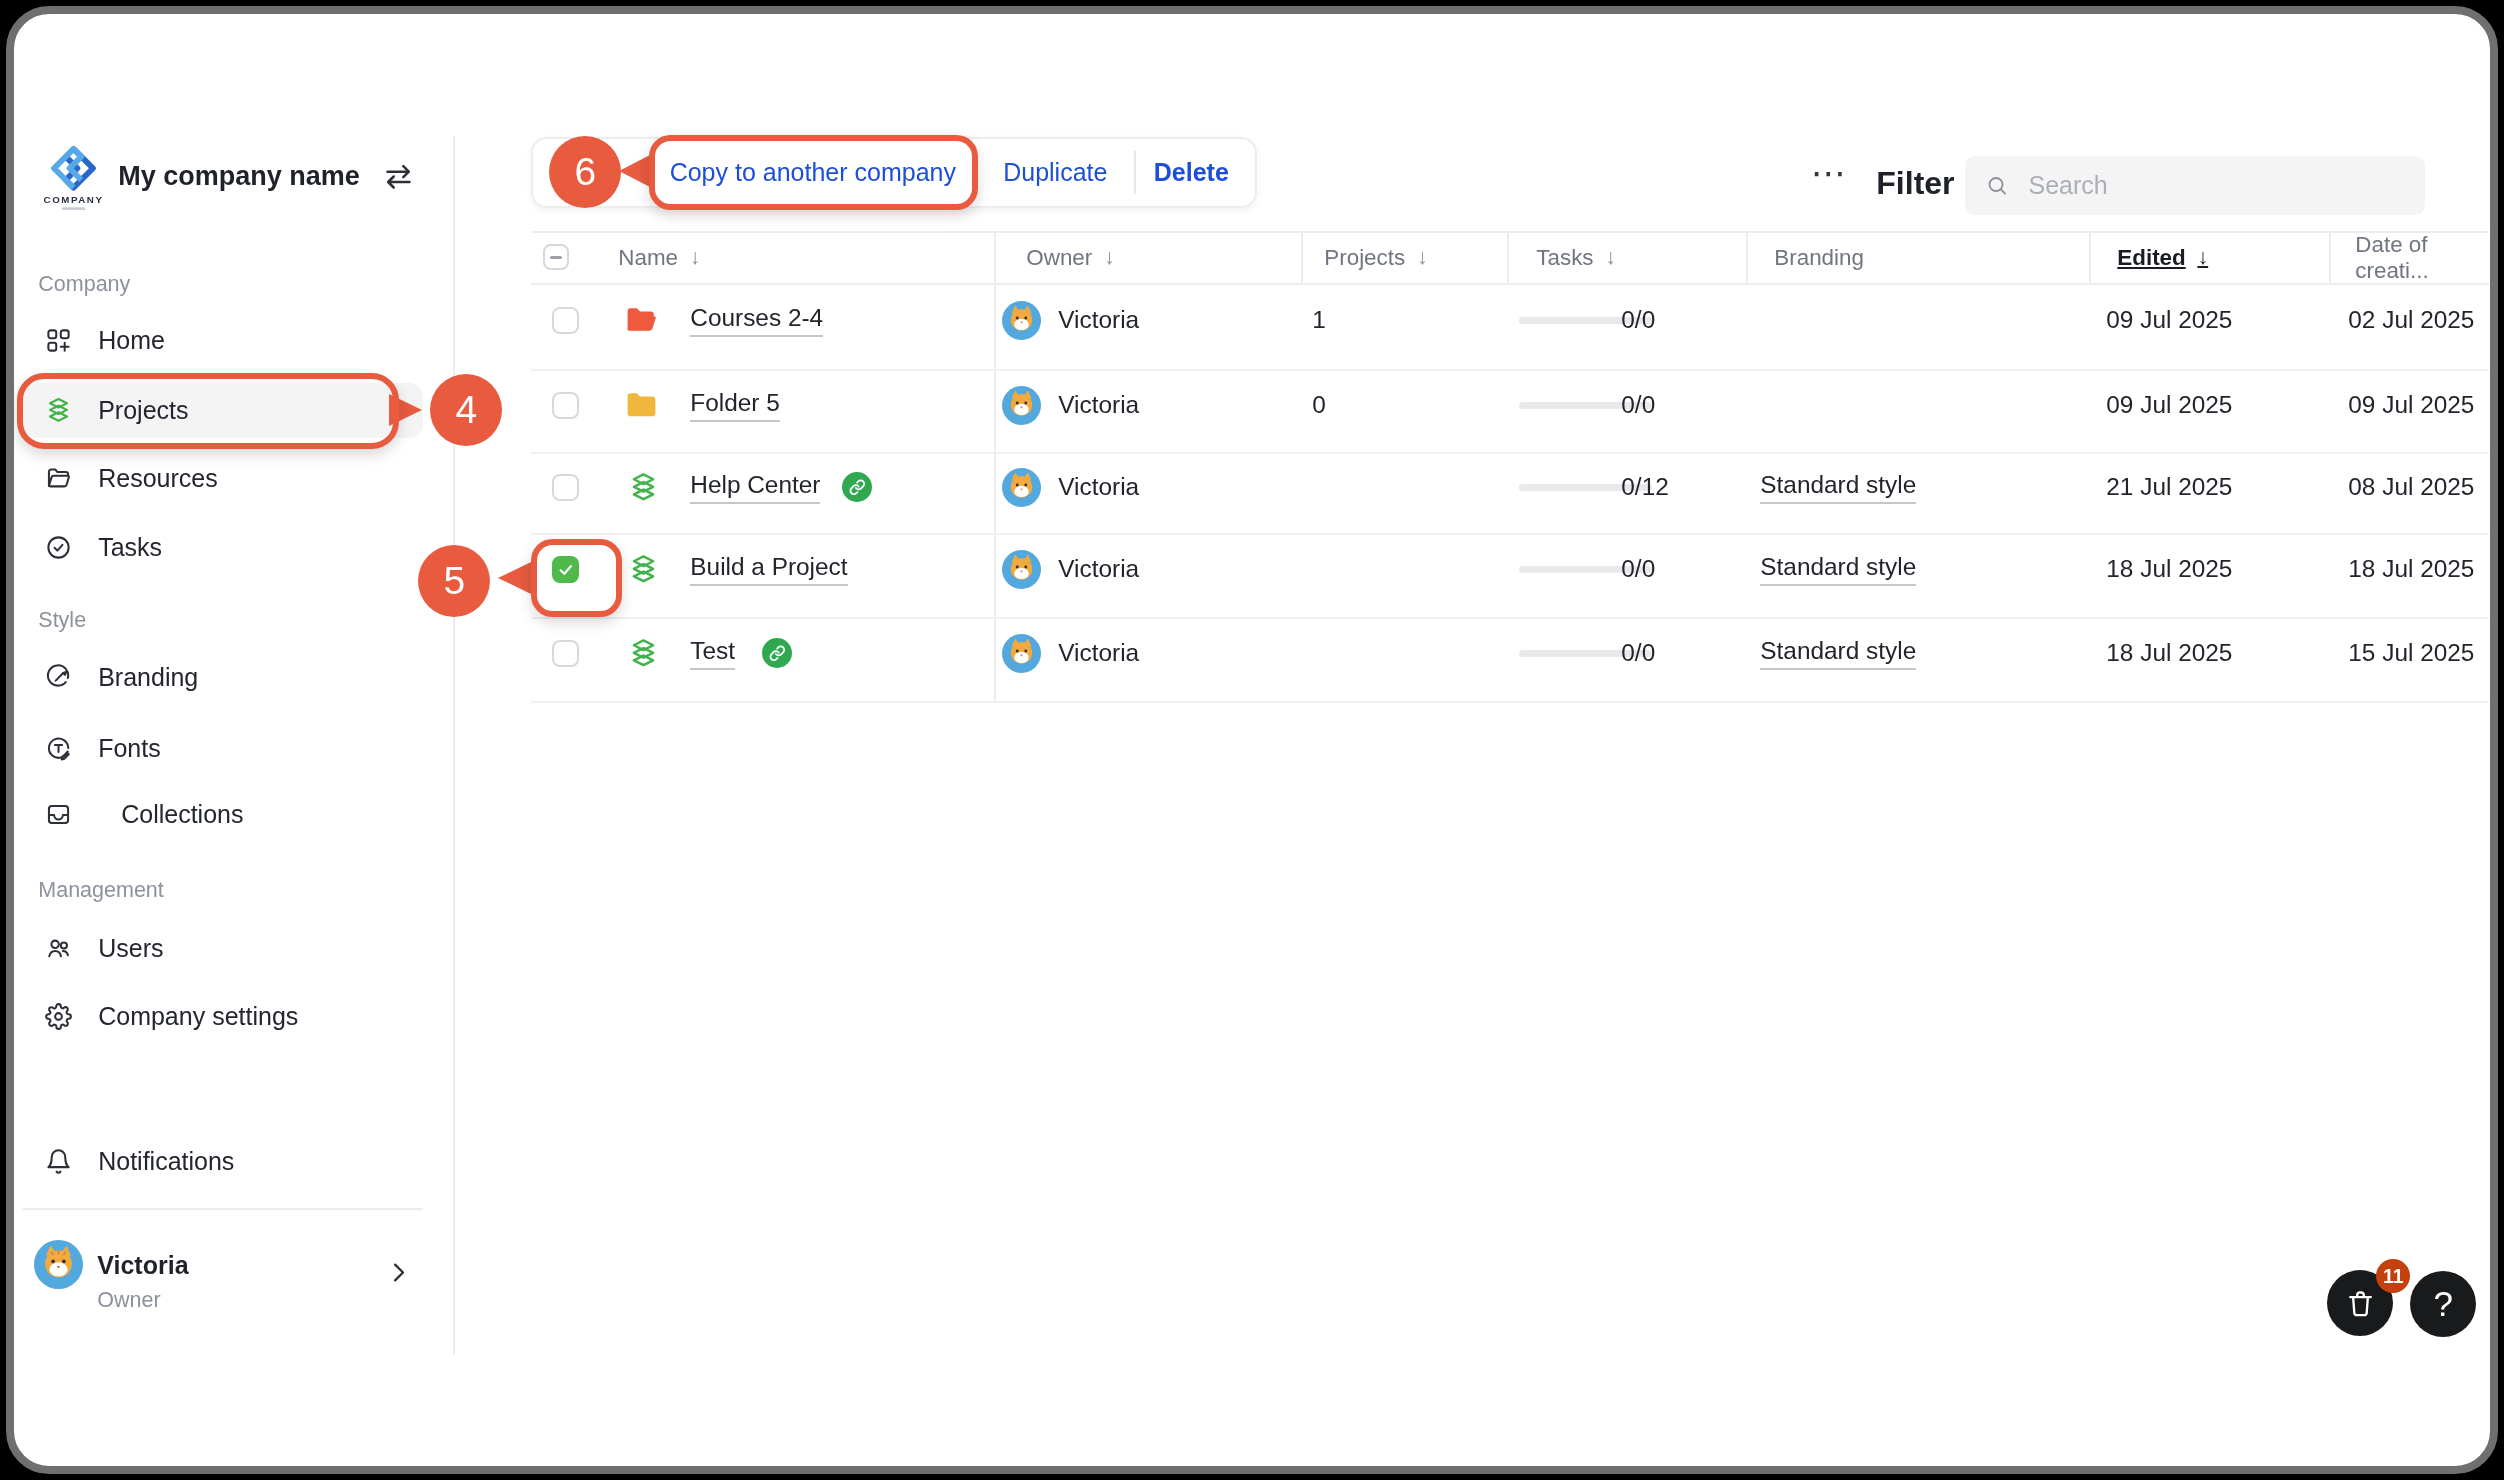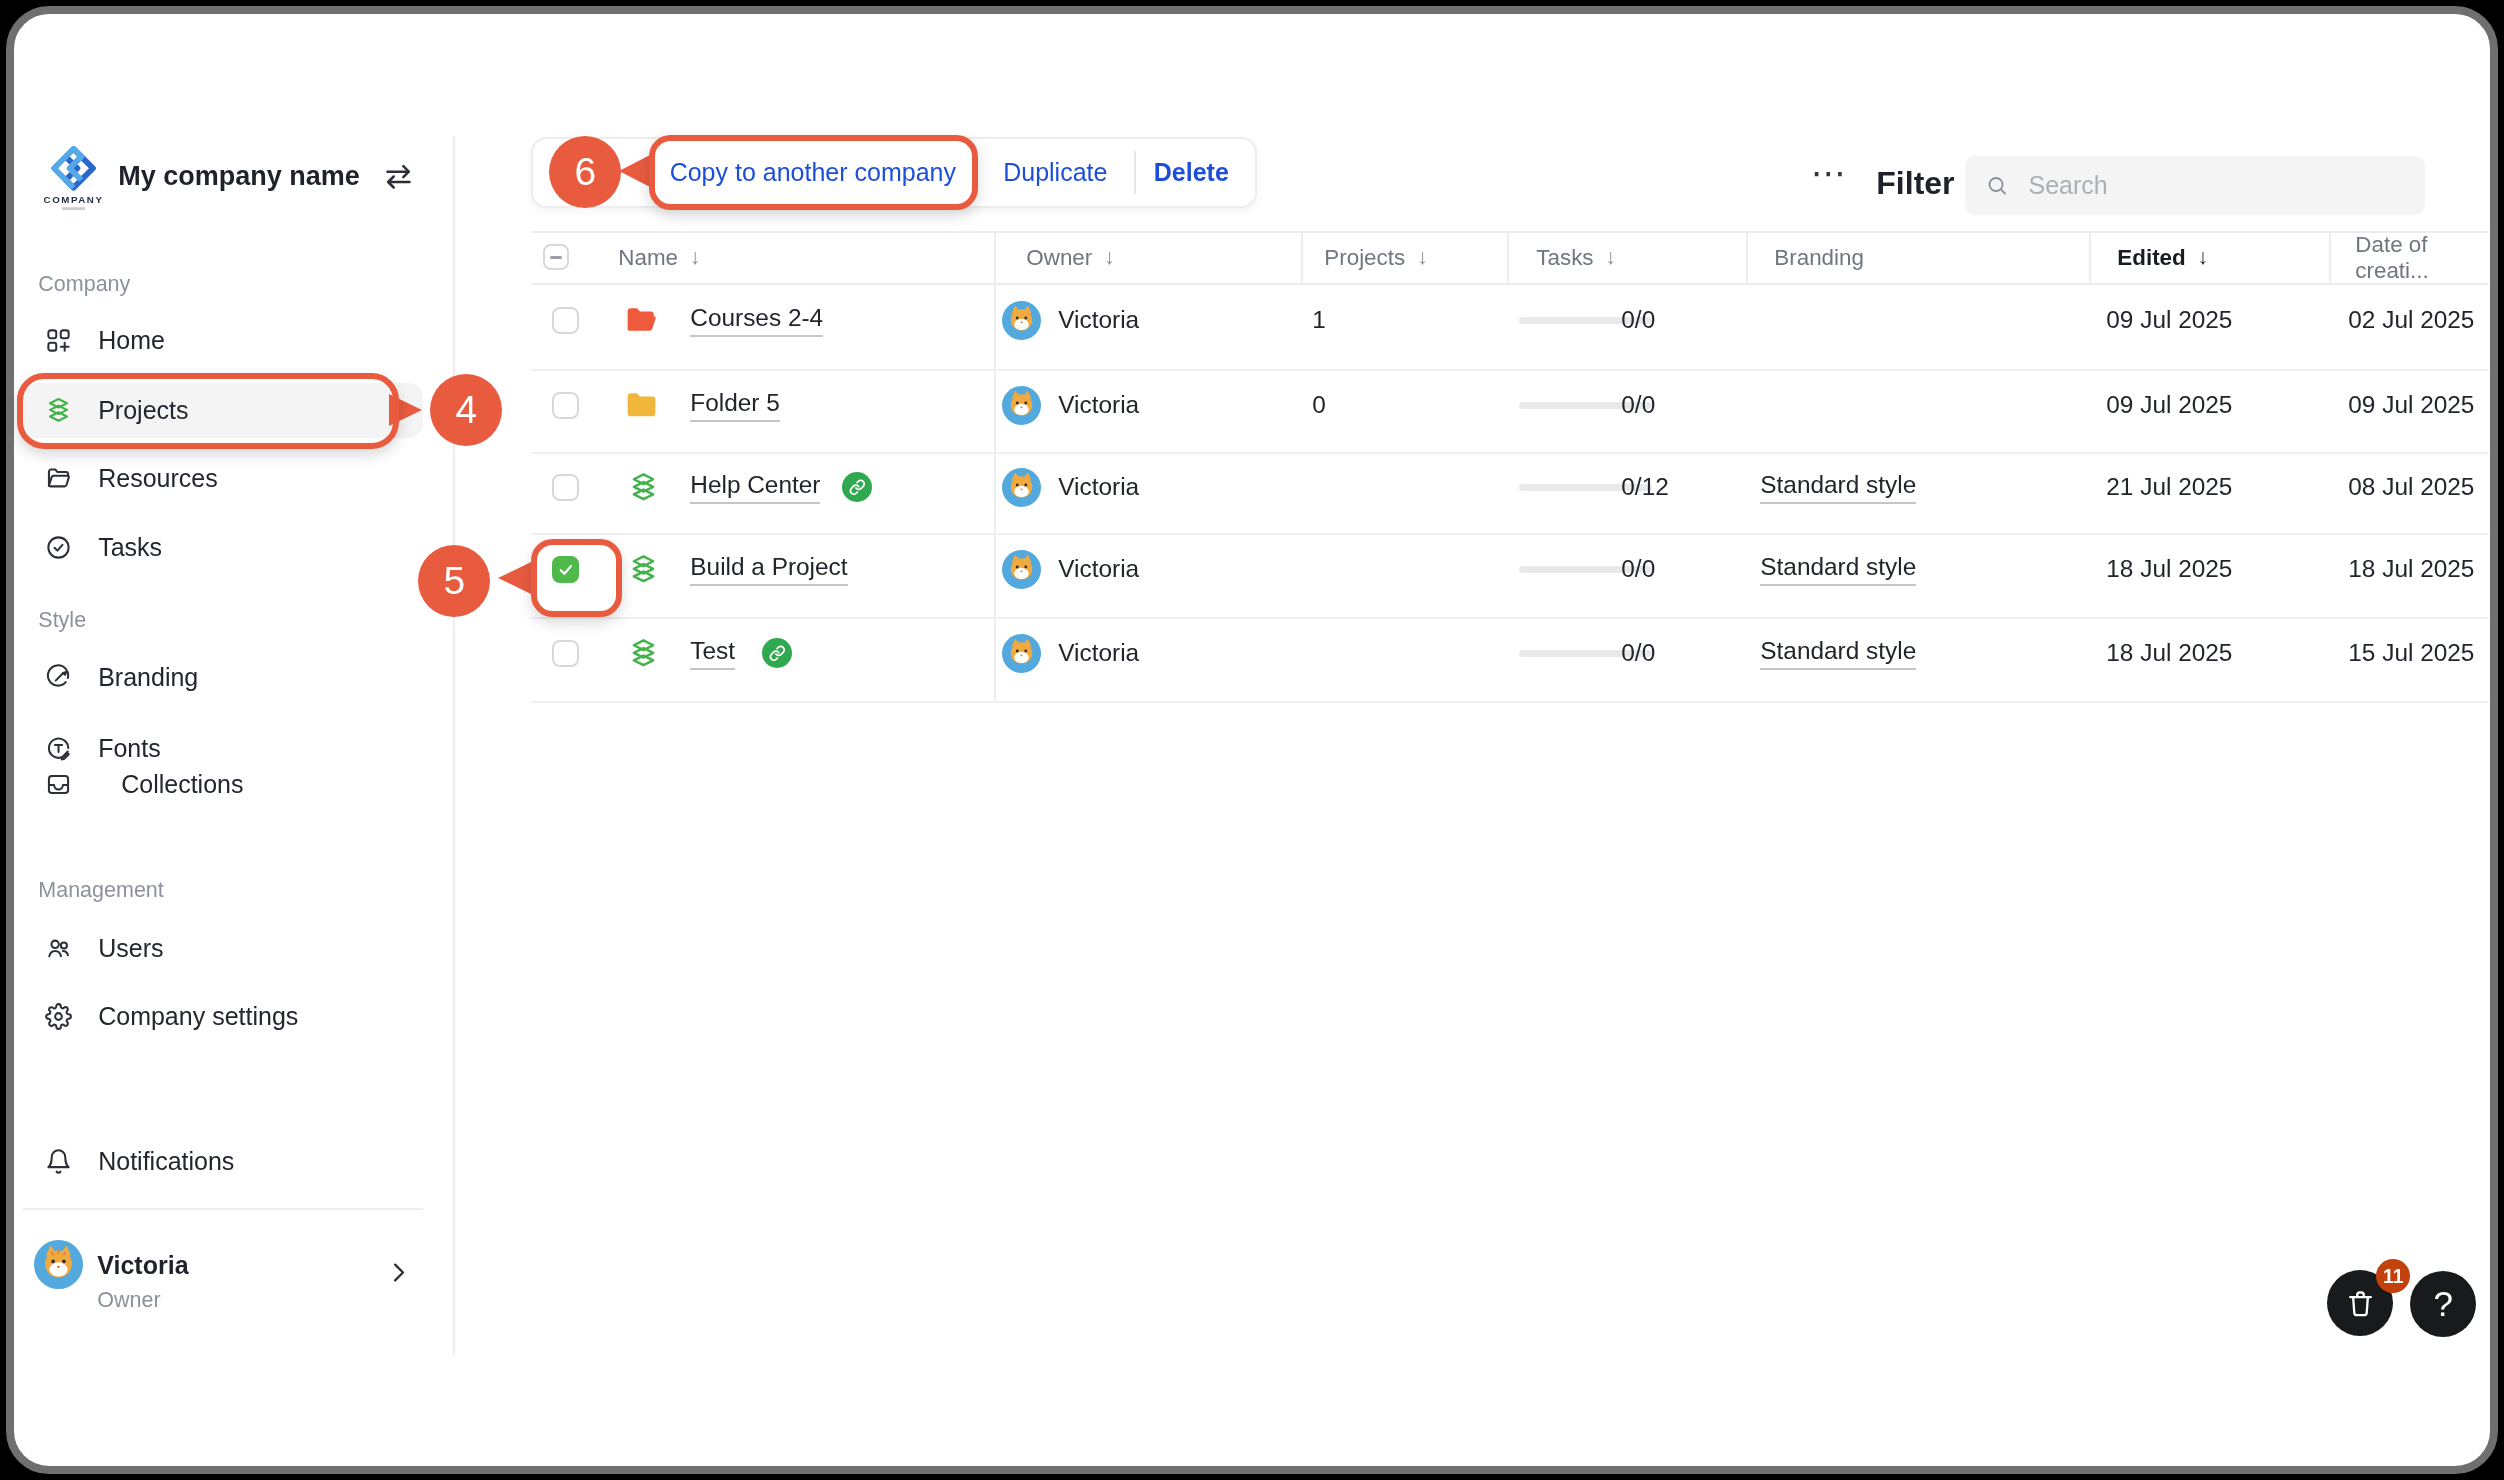--- a/index.html
+++ b/index.html
@@ -157,21 +157,21 @@
       <span class="sicon">
         <svg width="27" height="27" viewBox="0 0 24 24">
               <path d="M20.2 14.6a8.6 8.6 0 1 1 .5-3"></path>
               <path d="M8.8 8.8h6.4M12 8.8v6.4"></path>
               <path d="M15.5 19.5l4-4 1.6 1.6-4 4-2.2.6z"></path>
             </svg>
       </span>
       <span class="slabel">Fonts</span>
     </div>
 
-    <div class="side-item" style="top:758px;gap:48px;">
+    <div class="side-item" style="top:788px;gap:48px;">
       <span class="sicon">
         <svg width="27" height="27" viewBox="0 0 24 24">
               <rect x="3.5" y="4.5" width="17" height="15" rx="2.5"></rect>
               <path d="M3.5 12.5h4.6a3.9 3.9 0 0 0 7.8 0h4.6"></path>
             </svg>
       </span>
       <span class="slabel">Collections</span>
     </div>
 
     <div class="section-label" style="top:879px;">Management</div>
@@ -278,21 +278,21 @@
       <span>Projects</span>
           <span class="arrow">↓</span>
     </div>
     <div class="th" style="left:1537px;">
       <span>Tasks</span>
           <span class="arrow">↓</span>
     </div>
     <div class="th" style="left:1775px;">
       <span>Branding</span>
     </div>
-    <div class="th bold" style="left:2118px;">
+    <div class="th bold" style="left:2118px;text-decoration:underline;">
       <span>Edited</span>
           <span class="arrow">↓</span>
     </div>
     <div class="th" style="left:2356px;">
       <span>Date of creati...</span>
     </div>
 
     <div class="row" style="top:287px;">
       <div class="cell" style="left:33px;">
             <div class="cb"></div>

